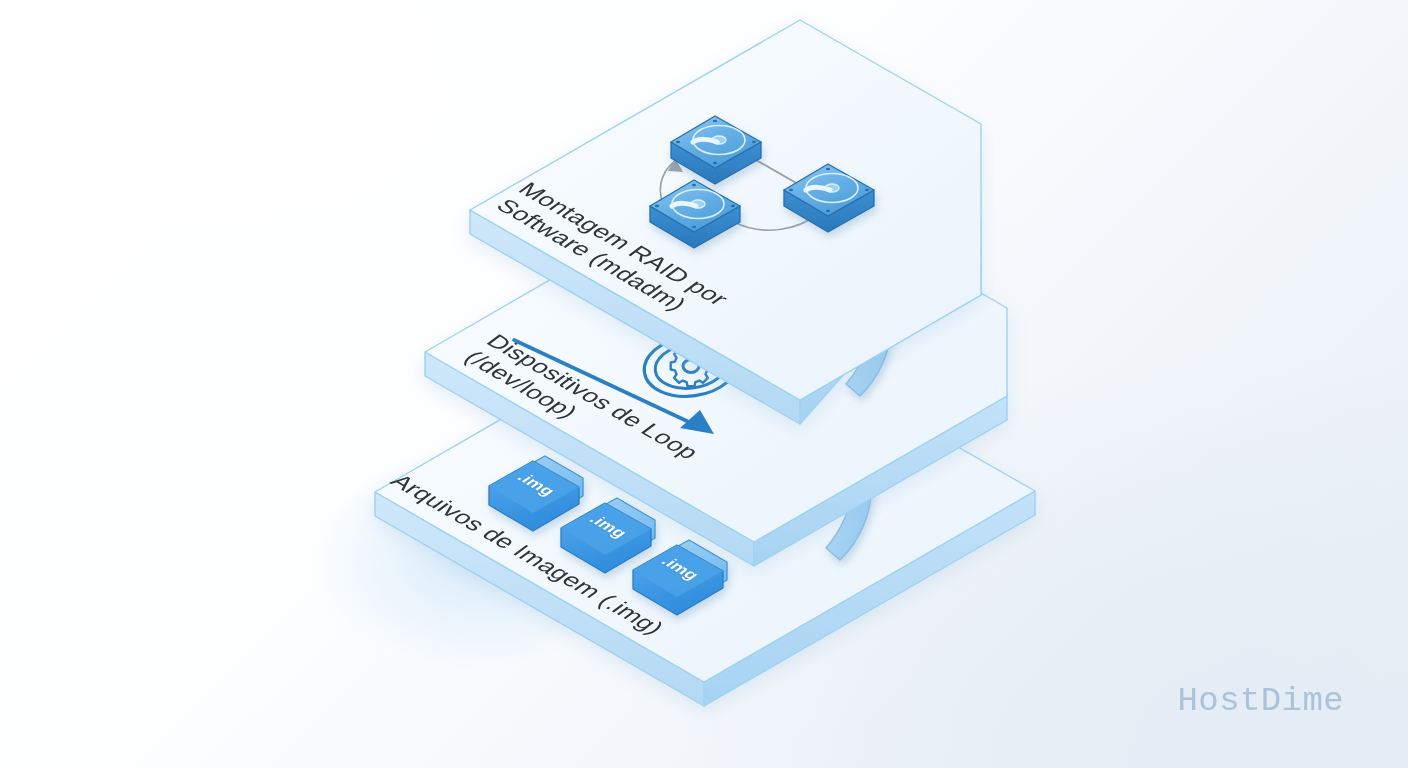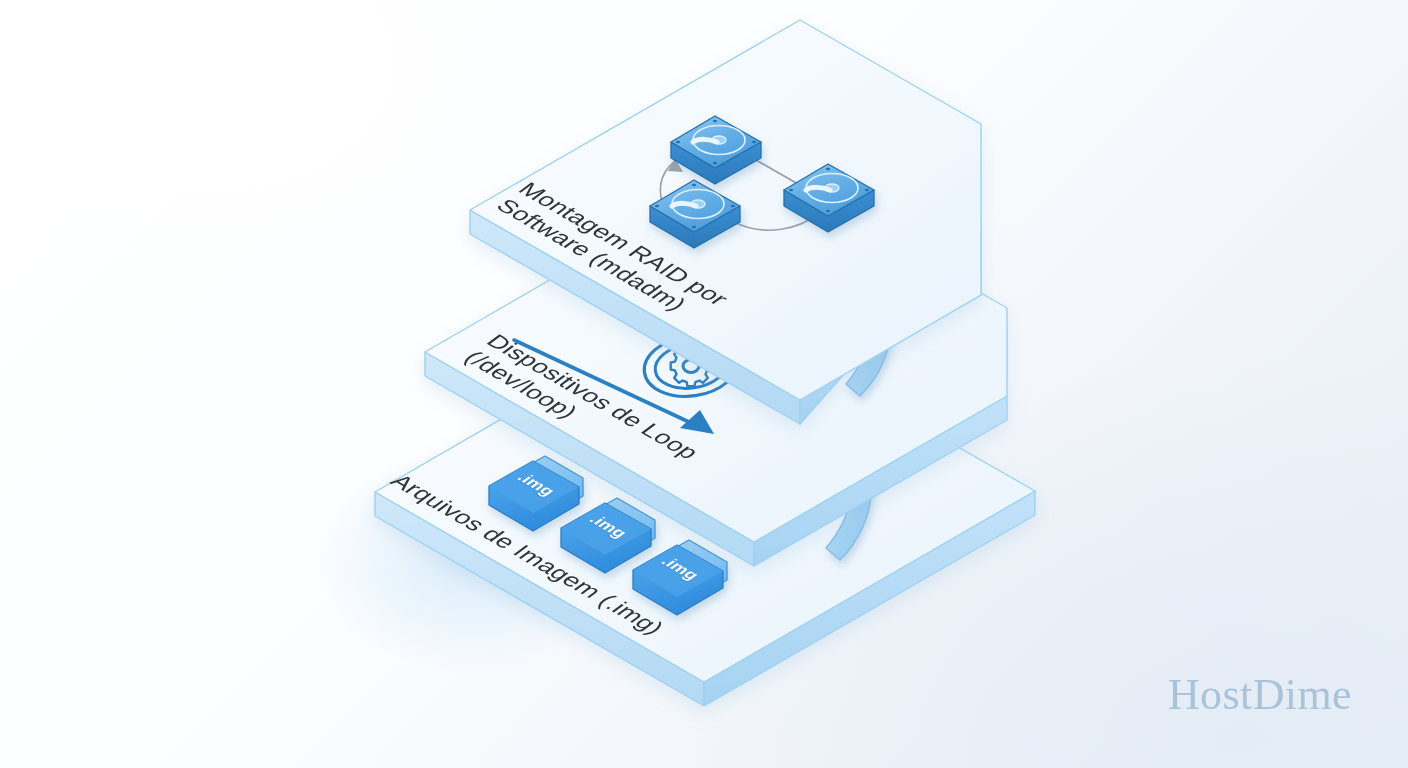--- a/index.html
+++ b/index.html
@@ -69,25 +69,25 @@
     transform: matrix(0.866, 0.5, -0.78, 0.56, 0, 0);
     pointer-events: none;
     text-shadow: 0 1px 1px rgba(20,80,140,0.35);
   }
   #img-tag-0 { left: 528px; top: 470px; }
   #img-tag-1 { left: 600px; top: 512px; }
   #img-tag-2 { left: 672px; top: 554px; }
 
   #watermark {
     position: absolute;
-    right: 56px;
+    right: 64px;
     bottom: 48px;
     color: #aac3da;
-    font-family: Liberation Serif, serif;
-    font-size: 44px;
+    font-family: Liberation Mono, monospace;
+    font-size: 34px;
     font-weight: 500;
     letter-spacing: 0.4px;
     user-select: none;
   }
 </style>
 </head>
 <body>
 
 <div id="stage">
 

